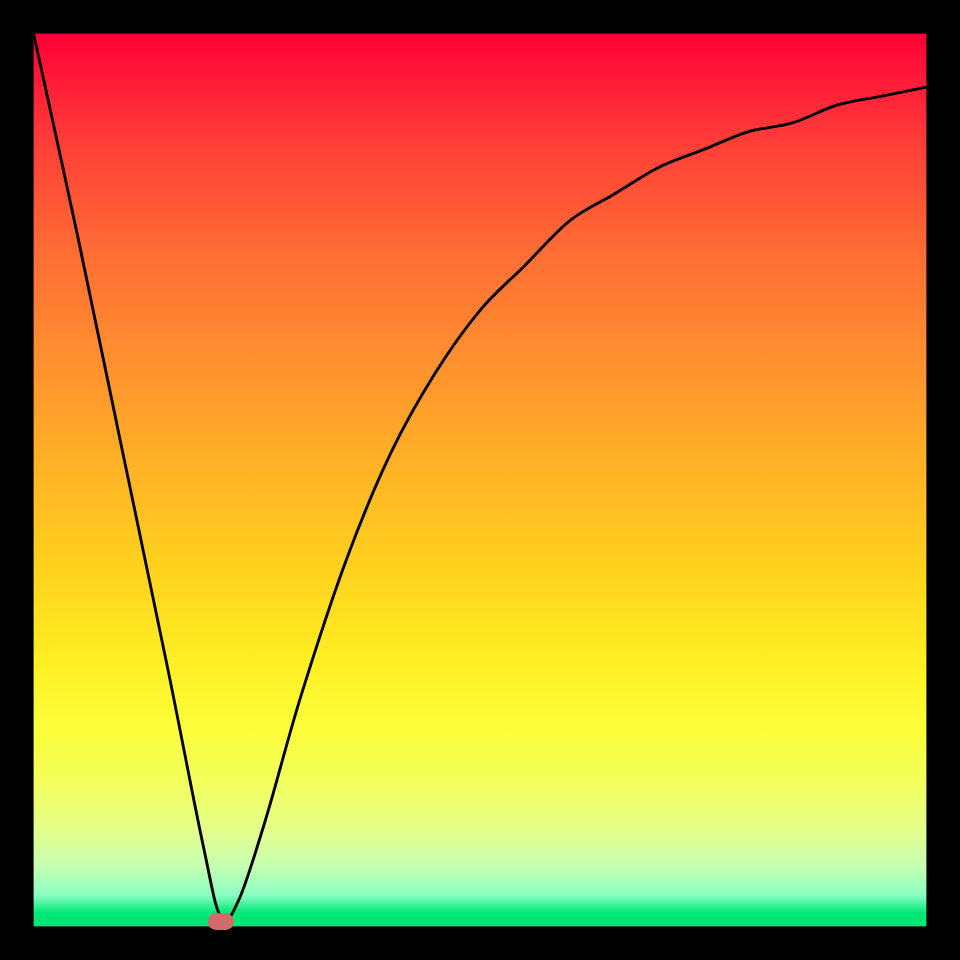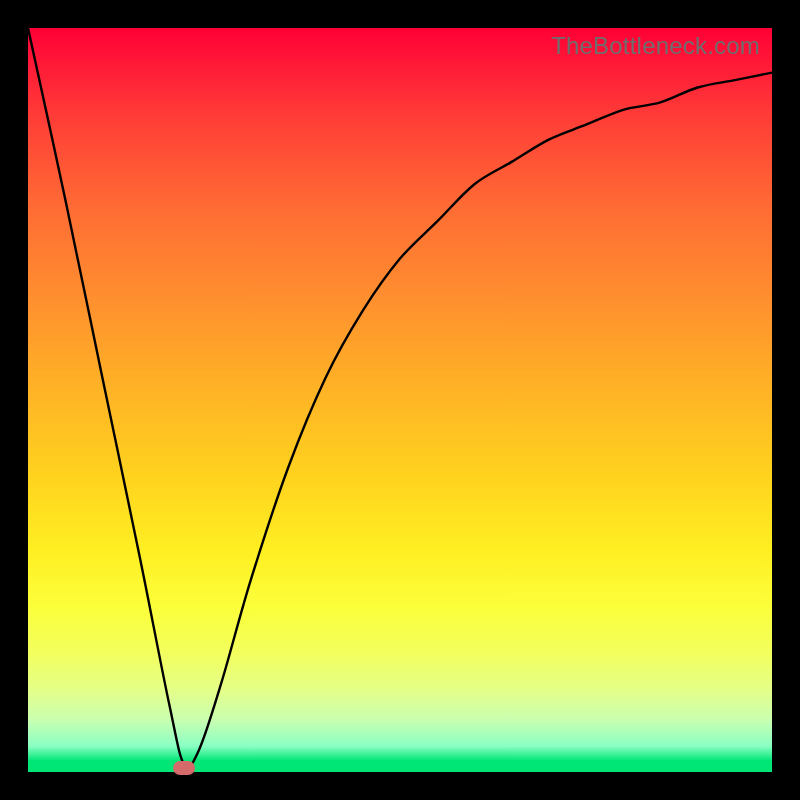--- a/index.html
+++ b/index.html
@@ -66,19 +66,18 @@
     border-radius: 7px;
     background: #d46a6a;
     transform: translate(-50%, -50%);
   }
 </style>
 </head>
 <body>
 
 <div class="frame">
   <div class="plot-area">
-    <div class="watermark">TheBottleneck.com</div>
     <svg class="curve" viewBox="0 0 744 744" preserveAspectRatio="none">
       <path fill="none" stroke="#000" stroke-width="2.4" stroke-linecap="round" stroke-linejoin="round" d="M 0.0 0.0 C 6.2 28.5, 24.8 112.8, 37.2 171.1 C 49.6 229.4, 62.0 290.2, 74.4 349.7 C 86.8 409.2, 100.4 473.7, 111.6 528.2 C 122.8 582.8, 133.9 642.3, 141.4 677.0 C 148.8 711.8, 151.3 729.1, 156.2 736.6 C 161.2 744.0, 164.9 735.3, 171.1 721.7 C 177.3 708.0, 184.8 683.2, 193.4 654.7 C 202.1 626.2, 212.0 586.5, 223.2 550.6 C 234.4 514.6, 248.0 472.4, 260.4 439.0 C 272.8 405.5, 285.2 375.7, 297.6 349.7 C 310.0 323.6, 322.4 302.6, 334.8 282.7 C 347.2 262.9, 359.6 245.5, 372.0 230.6 C 384.4 215.8, 396.8 205.8, 409.2 193.4 C 421.6 181.0, 434.0 166.2, 446.4 156.2 C 458.8 146.3, 471.2 141.4, 483.6 133.9 C 496.0 126.5, 508.4 117.8, 520.8 111.6 C 533.2 105.4, 545.6 101.7, 558.0 96.7 C 570.4 91.8, 582.8 85.6, 595.2 81.8 C 607.6 78.1, 620.0 78.1, 632.4 74.4 C 644.8 70.7, 657.2 63.2, 669.6 59.5 C 682.0 55.8, 694.4 54.6, 706.8 52.1 C 719.2 49.6, 737.8 45.9, 744.0 44.6"></path>
     </svg>
     <div class="marker" style="left: 156.24px; top: 740.28px;"></div>
   </div>
 </div>
 
 </body></html>

